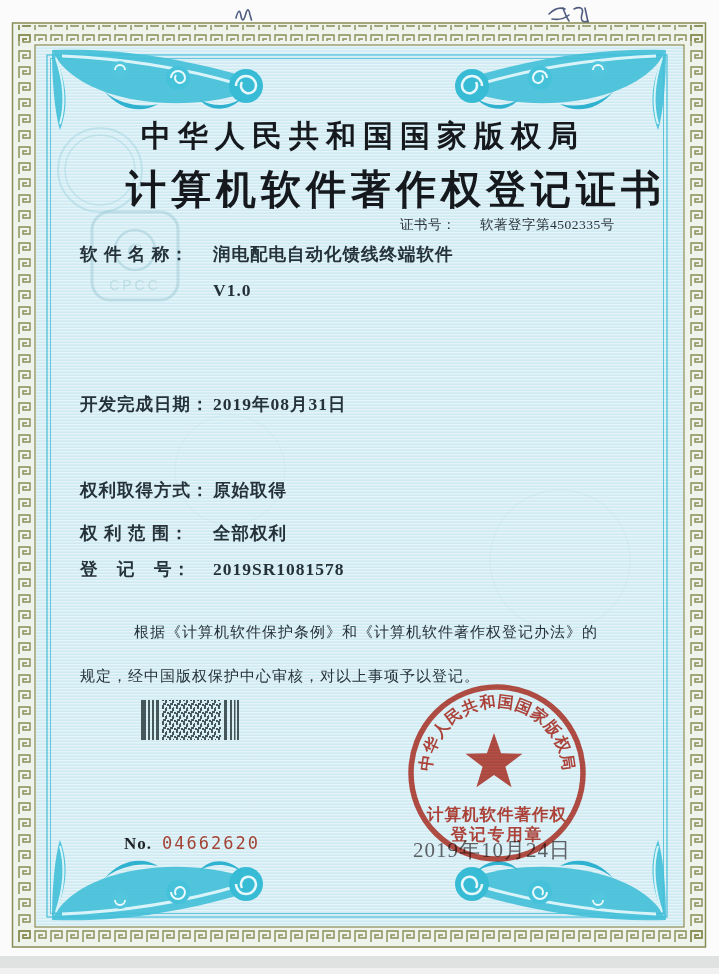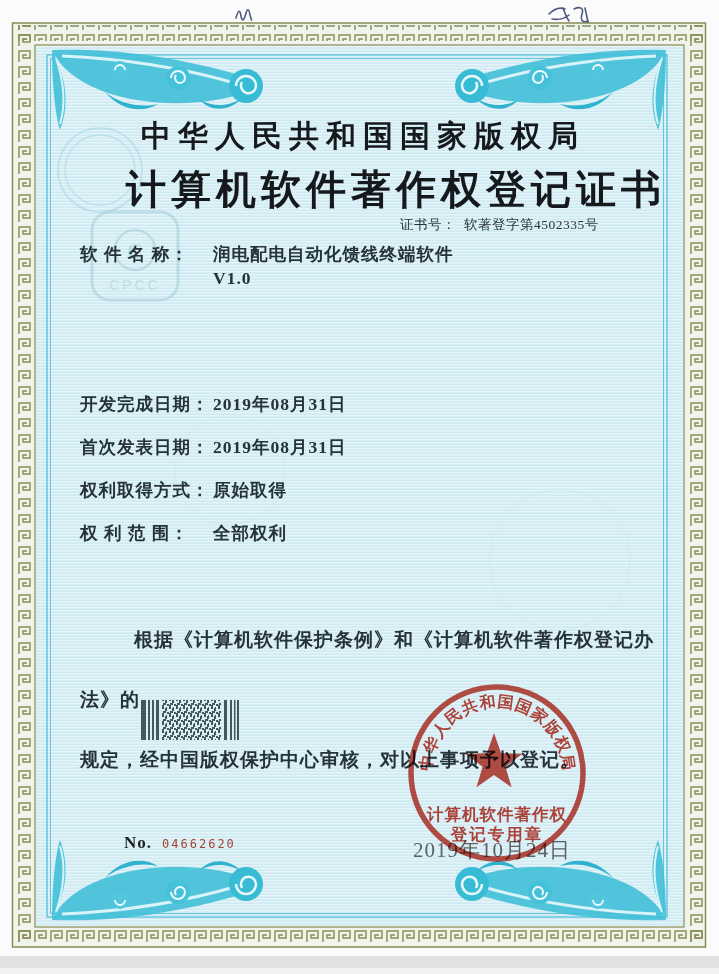--- a/index.html
+++ b/index.html
@@ -15,32 +15,32 @@
   .interior .lines{position:absolute;inset:0;
      background:repeating-linear-gradient(180deg,rgba(255,255,255,.4) 0px,rgba(255,255,255,.4) 1px,rgba(170,215,228,.25) 2px,rgba(212,237,244,0) 3px);}
   .deco{position:absolute;left:0;top:0;z-index:3;}
   .content{position:absolute;left:0;top:0;width:719px;height:974px;z-index:4;}
   .title1{position:absolute;left:0;top:116px;width:719px;text-align:center;
           font-size:30px;font-weight:bold;letter-spacing:7px;text-indent:7px;color:#15191d;}
   .title2{position:absolute;left:0;top:162px;width:719px;text-align:center;
           font-size:40px;font-weight:bold;letter-spacing:5px;text-indent:5px;color:#15191d;padding-left:34px;}
   .certno{position:absolute;left:400px;top:216px;width:240px;font-size:13.5px;
           letter-spacing:.5px;color:#2a333b;}
-  .certno .lbl{margin-right:8px;}
+  .certno .lbl{margin-right:24px;}
   .field{position:absolute;left:80px;font-size:17.5px;font-weight:bold;color:#26323a;
          letter-spacing:1px;white-space:nowrap;}
   .field .flabel{display:inline-block;width:133px;}
-  .fvalue2{position:absolute;left:213px;top:268px;font-size:17.5px;font-weight:bold;color:#26323a;letter-spacing:1px;}
-  .para{position:absolute;left:80px;top:610px;width:575px;font-size:19px;font-weight:bold;
-        color:#26323a;line-height:60px;letter-spacing:1px;}
+  .fvalue2{position:absolute;left:213px;top:280px;font-size:17.5px;font-weight:bold;color:#26323a;letter-spacing:1px;}
+  .para{position:absolute;left:80px;top:610px;width:575px;font-size:15px;font-weight:normal;
+        color:#26323a;line-height:44px;letter-spacing:1px;}
   .para .indent{text-indent:54px;display:block;}
   .para .pline{display:block;}
   .serial{position:absolute;left:124px;top:833px;font-size:17px;color:#1d2126;}
   .serial .no-label{font-weight:bold;letter-spacing:1px;margin-right:10px;text-align:center;}
-  .serial .no-value{font-family:"DejaVu Sans Mono",monospace;font-size:12px;color:#a34335;letter-spacing:2px;}
+  .serial .no-value{font-family:"DejaVu Sans Mono",monospace;font-size:17px;color:#a34335;letter-spacing:2px;}
   .seal-date{position:absolute;left:412px;top:836px;width:160px;text-align:center;
              font-size:21px;color:#5c6166;letter-spacing:1px;z-index:4;}
   .seal-svg{position:absolute;left:0;top:0;z-index:5;mix-blend-mode:multiply;opacity:.93;}
   .barcode{position:absolute;left:141px;top:699px;z-index:4;}
 </style>
 </head>
 <body>
 
 <div class="page">
 
@@ -131,32 +131,32 @@
     <div class="field" style="top:242px">
       <span class="flabel">软 件 名 称：</span><span>润电配电自动化馈线终端软件</span>
     </div>
     <div class="fvalue2">V1.0</div>
 
 
     <div class="field" style="top:392px">
       <span class="flabel">开发完成日期：</span><span>2019年08月31日</span>
     </div>
 
-    <div class="field" style="top:435px">
-      <span class="flabel">首次发表日期：</span><span>2019年08月31日</span>
-    </div>
 
     <div class="field" style="top:478px">
       <span class="flabel">权利取得方式：</span><span>原始取得</span>
     </div>
 
     <div class="field" style="top:521px">
       <span class="flabel">权 利 范 围：</span><span>全部权利</span>
     </div>
 
+    <div class="field" style="top:557px">
+      <span class="flabel">登　记　号：</span><span>2019SR1081578</span>
+    </div>
 
     <div class="para">
       <span class="pline indent">根据《计算机软件保护条例》和《计算机软件著作权登记办法》的</span>
       <span class="pline">规定，经中国版权保护中心审核，对以上事项予以登记。</span>
     </div>
 
     <svg class="barcode" width="102" height="42" viewBox="0 0 102 42">
       <g fill="#46575b">
         <rect x="0" y="1" width="5" height="40"></rect>
         <rect x="7" y="1" width="2" height="40"></rect>

